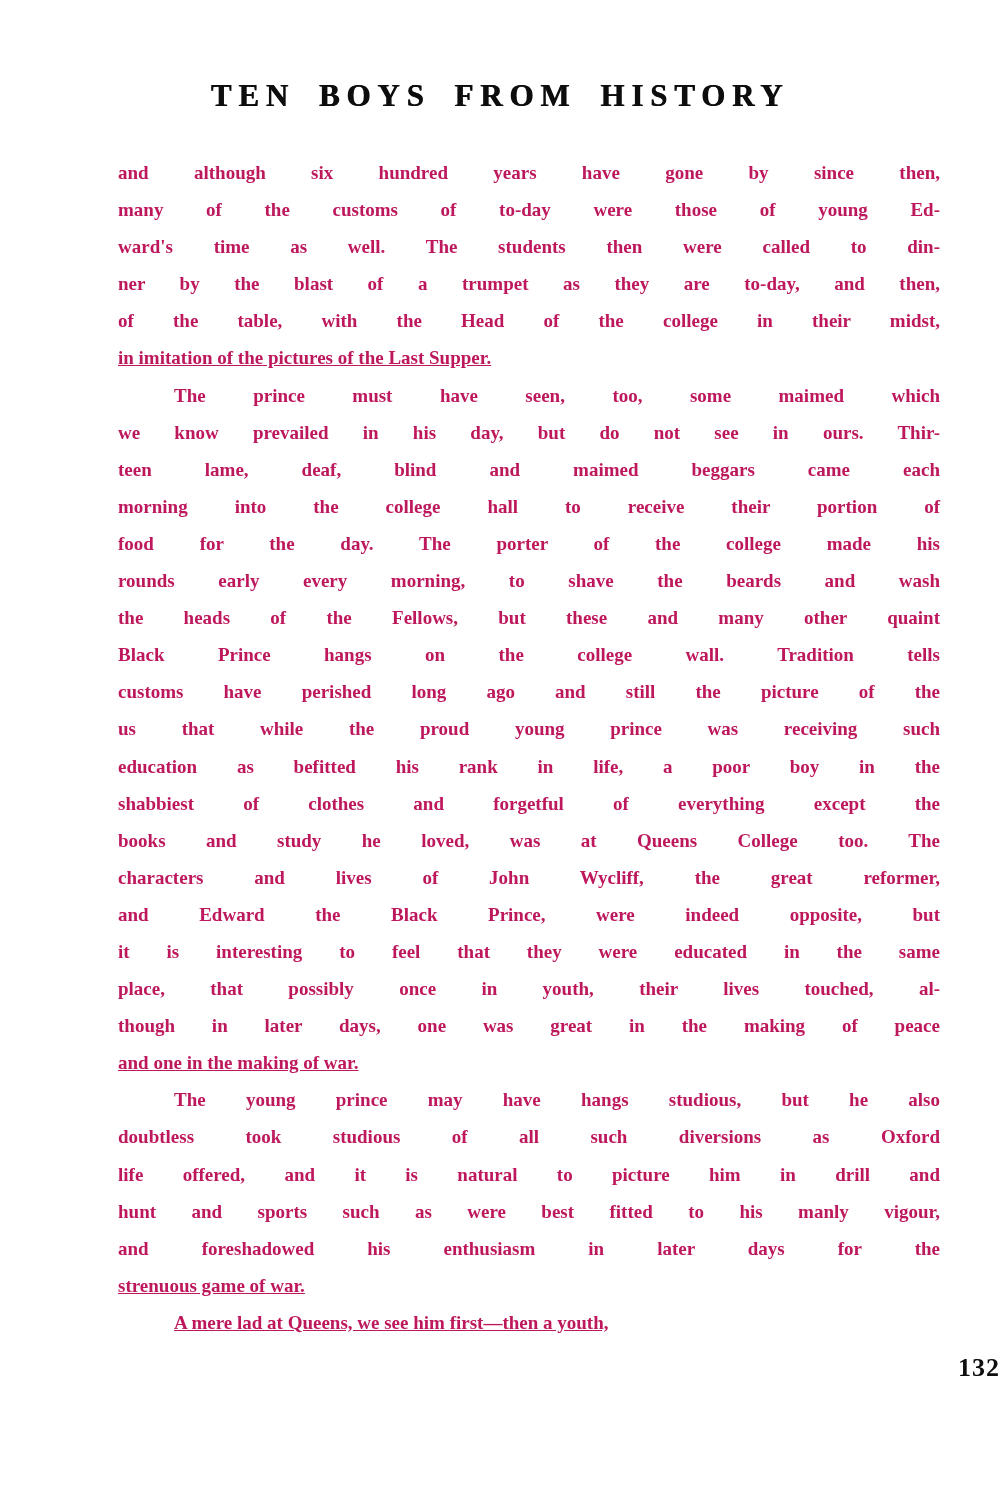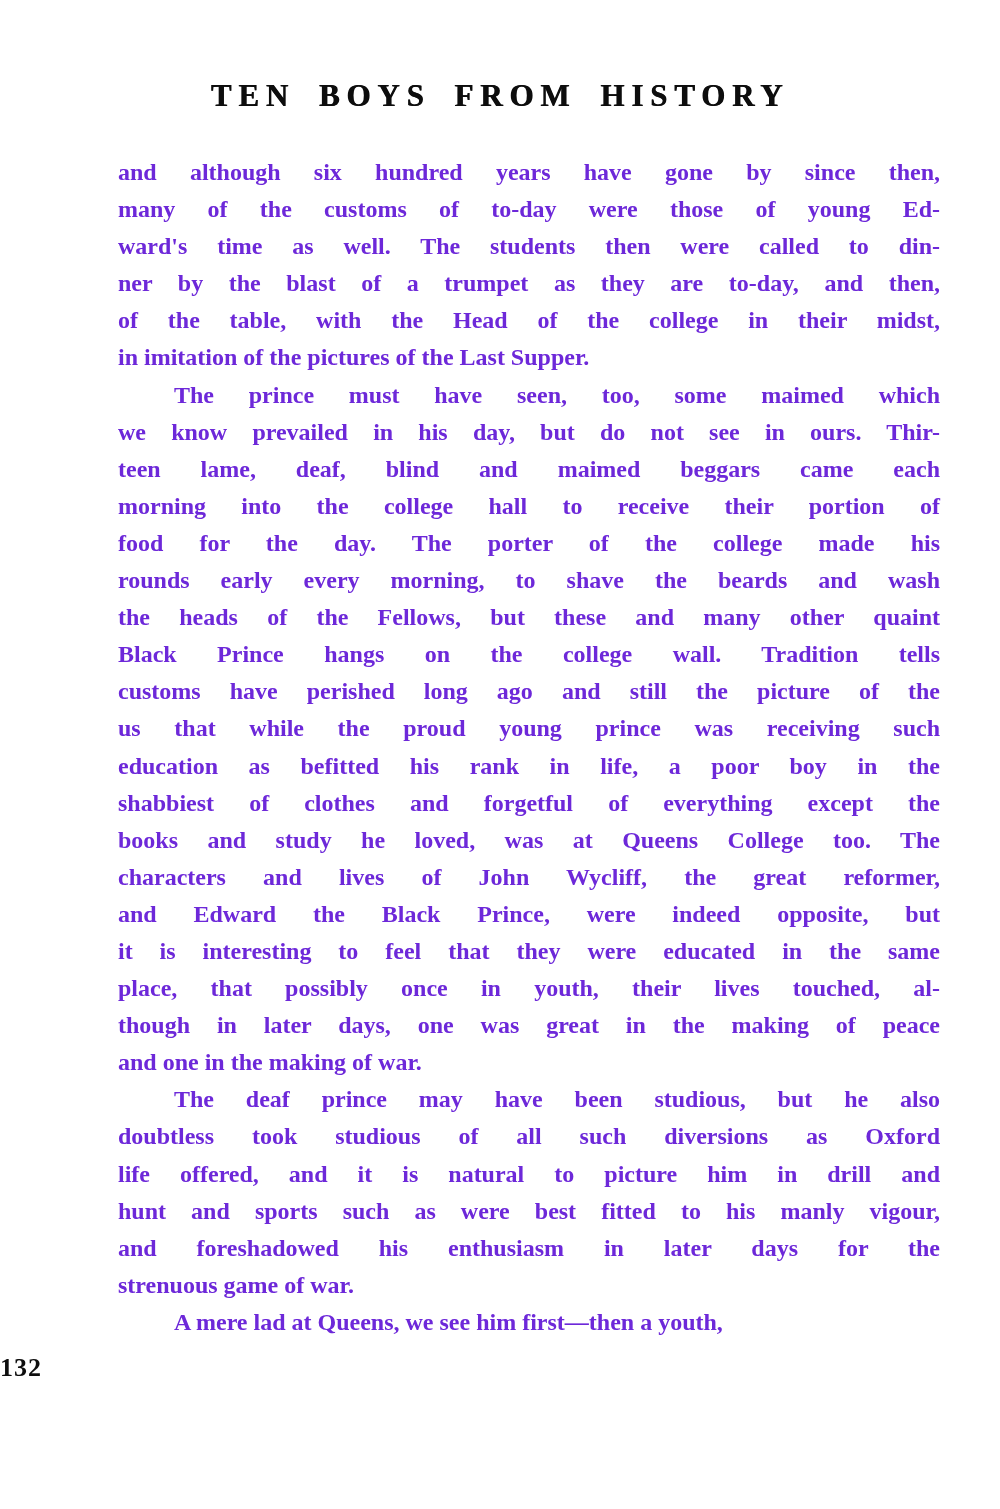--- a/index.html
+++ b/index.html
@@ -27,44 +27,45 @@
     letter-spacing: 0.22em;
     word-spacing: 0.30em;
     color: #0d0d0d;
     
     text-shadow: 0.6px 0 0 #0d0d0d;
   }
 
   .text-block {
     margin: 40px auto 0 118px;
     width: 822px;
-    font-size: 24px;
+    font-size: 19px;
     font-weight: 600;
     line-height: 37.1px;
-    color: #6d28d9;
+    color: #be185d;
   }
 
   .paragraph { }
 
   .line {
     text-align: justify;
     text-align-last: justify;
   }
 
   .line.indent {
     text-indent: 56px;
   }
 
   .line.last {
     text-align-last: left;
+    text-decoration: underline;
   }
 
   .folio {
     margin-top: 12px;
-    text-align: left;
+    text-align: right;
     font-size: 26px;
     font-weight: bold;
     letter-spacing: 0.04em;
     color: #0e0e0e;
   }
 </style>
 </head>
 <body>
 
 <div class="page">
@@ -95,21 +96,21 @@
         <div class="line">shabbiest of clothes and forgetful of everything except the</div>
         <div class="line">books and study he loved, was at Queens College too. The</div>
         <div class="line">characters and lives of John Wycliff, the great reformer,</div>
         <div class="line">and Edward the Black Prince, were indeed opposite, but</div>
         <div class="line">it is interesting to feel that they were educated in the same</div>
         <div class="line">place, that possibly once in youth, their lives touched, al-</div>
         <div class="line">though in later days, one was great in the making of peace</div>
         <div class="line last">and one in the making of war.</div>
       </div>
       <div class="paragraph">
-        <div class="line indent">The deaf prince may have been studious, but he also</div>
+        <div class="line indent">The young prince may have hangs studious, but he also</div>
         <div class="line">doubtless took studious of all such diversions as Oxford</div>
         <div class="line">life offered, and it is natural to picture him in drill and</div>
         <div class="line">hunt and sports such as were best fitted to his manly vigour,</div>
         <div class="line">and foreshadowed his enthusiasm in later days for the</div>
         <div class="line last">strenuous game of war.</div>
       </div>
       <div class="paragraph">
         <div class="line indent last">A mere lad at Queens, we see him first—then a youth,</div>
       </div>
     </div>

